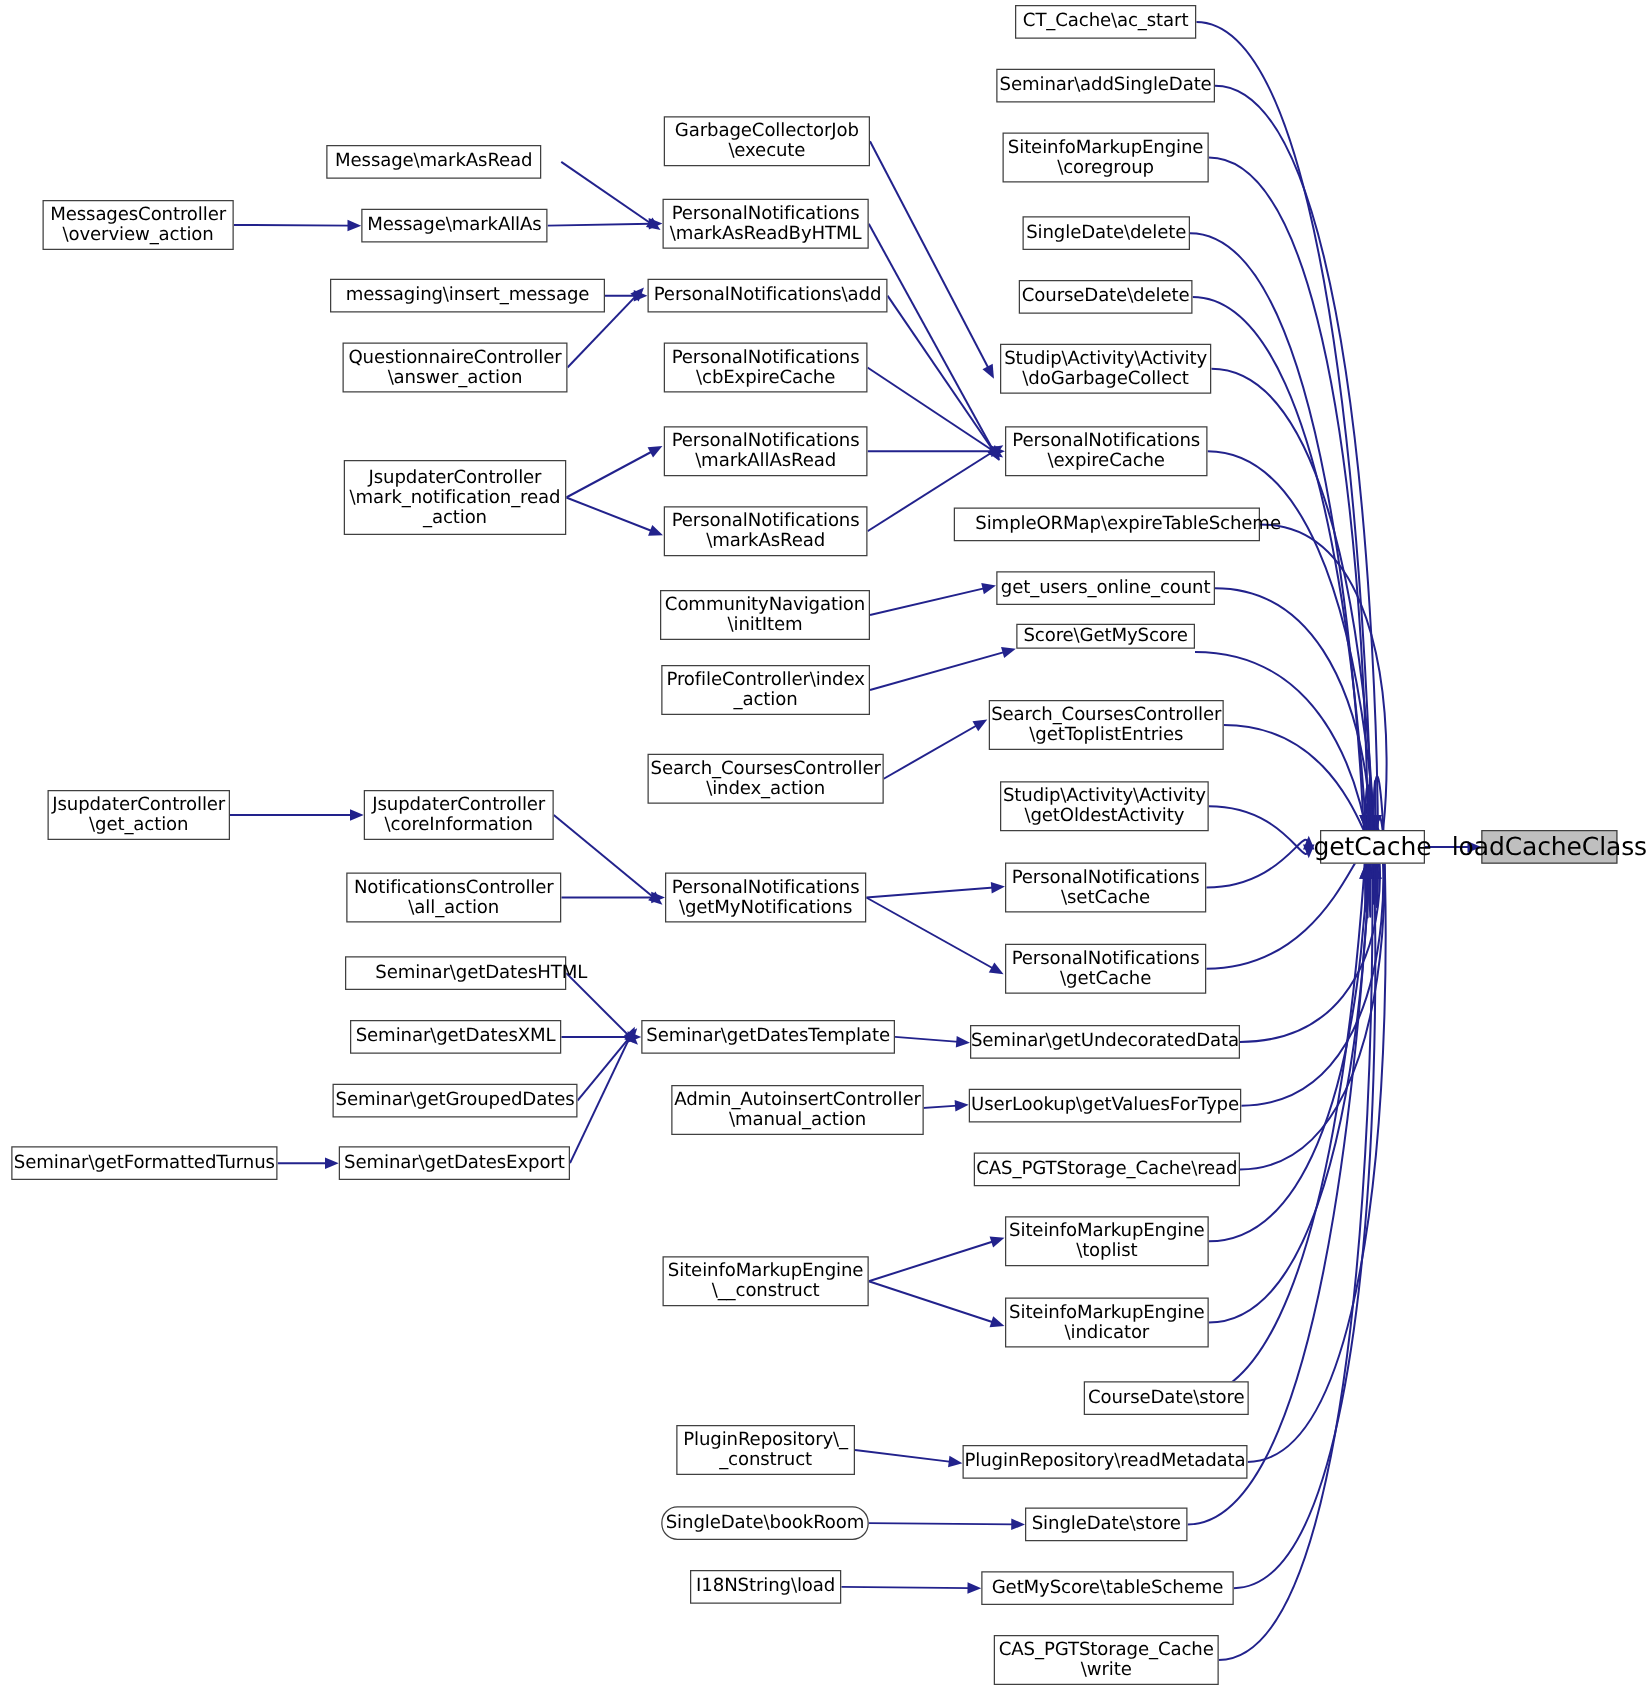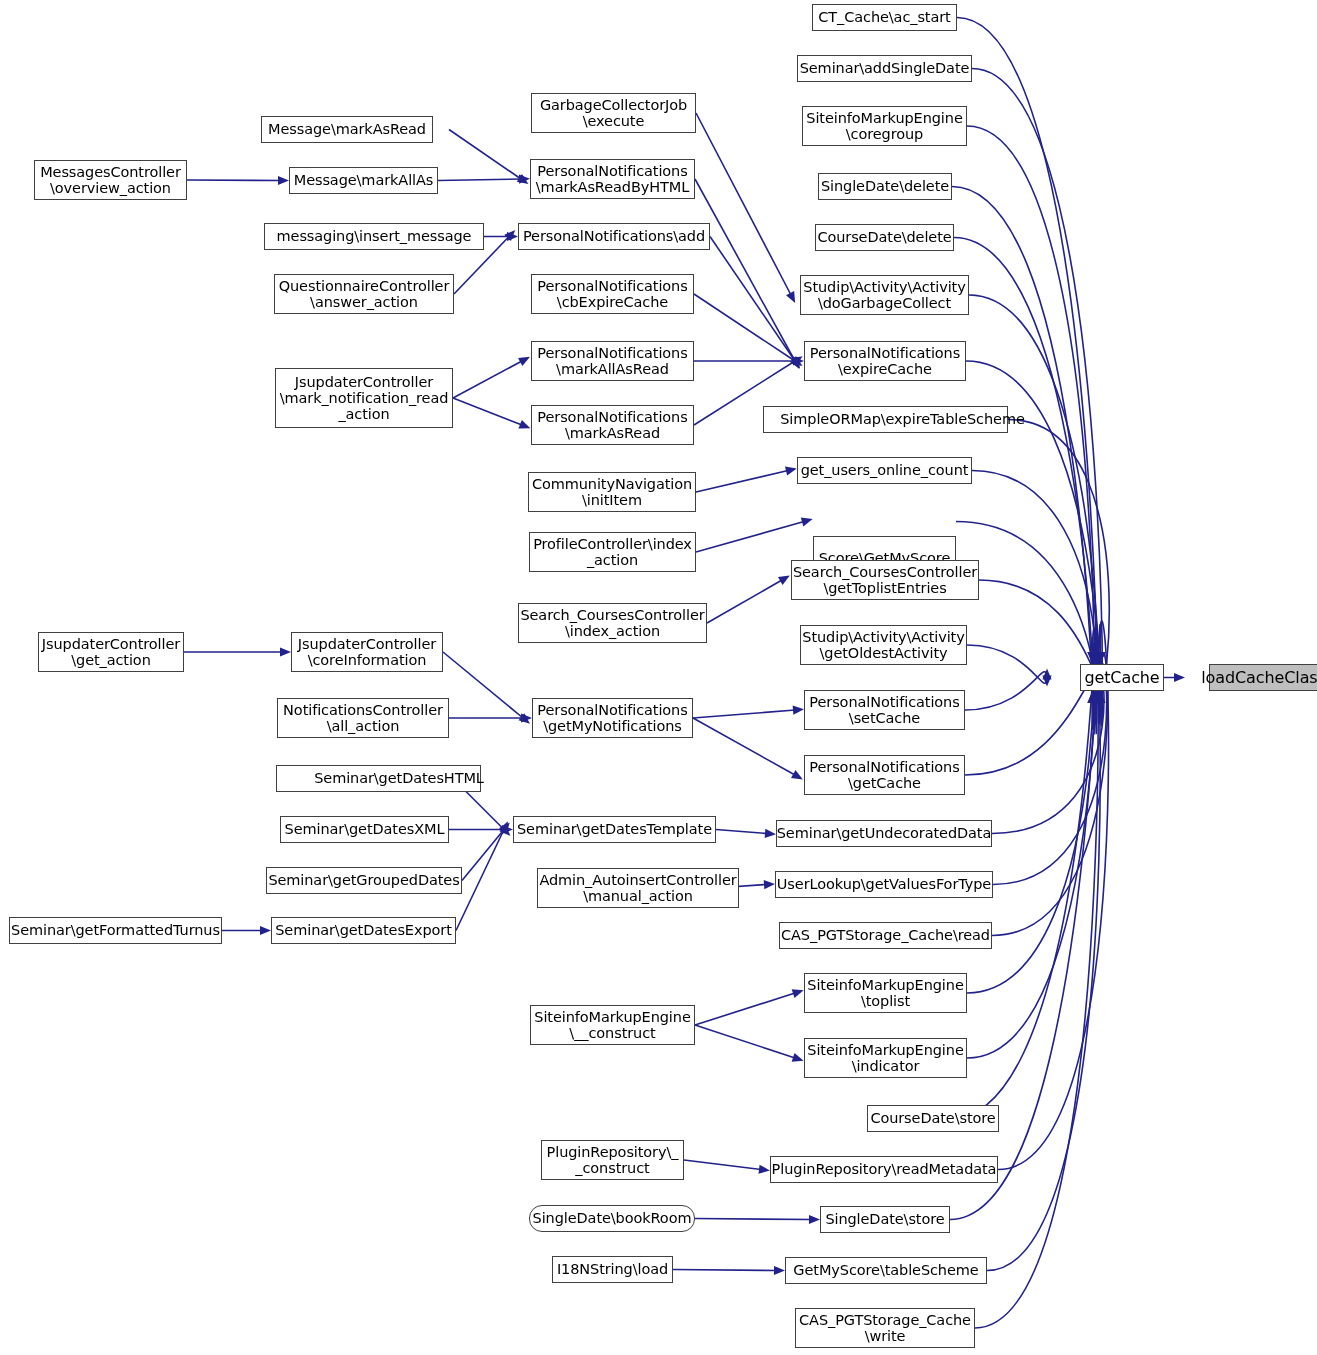--- a/index.html
+++ b/index.html
@@ -4,21 +4,21 @@
 <style>
   html,body{margin:0;padding:0;background:#ffffff;}
   #canvas{position:relative;width:1317px;height:1355px;background:#ffffff;
           font-family:"DejaVu Sans","Liberation Sans",sans-serif;}
   svg#edges{position:absolute;left:0;top:0;width:1317px;height:1355px;overflow:visible;}
   .node{position:absolute;box-sizing:border-box;border:1px solid #404040;
         background:#ffffff;display:flex;align-items:center;justify-content:center;
         text-align:center;color:#000000;font-size:14.5px;line-height:1.12;
         letter-spacing:-0.1px;white-space:pre-line;padding:0 3px;}
   .node.highlight{background:#bfbfbf;}
-  .node.center{font-size:16px;margin-left:24px;}
+  .node.center{font-size:20px;}
 </style>
 </head>
 <body>
 
 <div id="canvas">
   <svg id="edges" viewBox="0 0 1317 1355" preserveAspectRatio="none">
       <path d="M187,180 L280,180.5" stroke="#22228c" stroke-width="1.6" fill="none"></path>
       <polygon points="0,0 -11,-4.6 -11,4.6" fill="#22228c" transform="translate(288.99986992997896,180.548386397473) rotate(0.308038857399862)"></polygon>
       <path d="M449,129.5 L521,179" stroke="#22228c" stroke-width="1.6" fill="none"></path>
       <polygon points="0,0 -11,-4.6 -11,4.6" fill="#22228c" transform="translate(528.4163773177943,184.0987594059836) rotate(34.5085229876684)"></polygon>
@@ -143,21 +143,21 @@
       <div class="node" style="left: 264px; top: 223px; width: 220px; height: 27px;">messaging\insert_message</div>
       <div class="node" style="left: 274px; top: 274px; width: 180px; height: 40px;">QuestionnaireController
 \answer_action</div>
       <div class="node" style="left: 275px; top: 368px; width: 178px; height: 60px;">JsupdaterController
 \mark_notification_read
 _action</div>
       <div class="node" style="left: 38px; top: 632px; width: 146px; height: 40px;">JsupdaterController
 \get_action</div>
       <div class="node" style="left: 277px; top: 698px; width: 172px; height: 40px;">NotificationsController
 \all_action</div>
-      <div class="node" style="left: 276px; top: 765px; width: 205px; height: 27px; padding-left: 44px;">Seminar\getDatesHTML</div>
+      <div class="node" style="left: 276px; top: 765px; width: 177px; height: 27px; padding-left: 44px;">Seminar\getDatesHTML</div>
       <div class="node" style="left: 280px; top: 816px; width: 169px; height: 27px;">Seminar\getDatesXML</div>
       <div class="node" style="left: 266px; top: 867px; width: 196px; height: 27px;">Seminar\getGroupedDates</div>
       <div class="node" style="left: 9px; top: 917px; width: 213px; height: 27px;">Seminar\getFormattedTurnus</div>
       <div class="node" style="left: 271px; top: 917px; width: 185px; height: 27px;">Seminar\getDatesExport</div>
       <div class="node" style="left: 531px; top: 93px; width: 165px; height: 40px;">GarbageCollectorJob
 \execute</div>
       <div class="node" style="left: 530px; top: 159px; width: 165px; height: 40px;">PersonalNotifications
 \markAsReadByHTML</div>
       <div class="node" style="left: 518px; top: 223px; width: 192px; height: 27px;">PersonalNotifications\add</div>
       <div class="node" style="left: 531px; top: 274px; width: 163px; height: 40px;">PersonalNotifications
@@ -190,21 +190,21 @@
       <div class="node" style="left: 802px; top: 106px; width: 165px; height: 40px;">SiteinfoMarkupEngine
 \coregroup</div>
       <div class="node" style="left: 818px; top: 173px; width: 134px; height: 27px;">SingleDate\delete</div>
       <div class="node" style="left: 815px; top: 224px; width: 139px; height: 27px;">CourseDate\delete</div>
       <div class="node" style="left: 800px; top: 275px; width: 169px; height: 40px;">Studip\Activity\Activity
 \doGarbageCollect</div>
       <div class="node" style="left: 804px; top: 341px; width: 162px; height: 40px;">PersonalNotifications
 \expireCache</div>
       <div class="node" style="left: 763px; top: 406px; width: 245px; height: 27px; padding-left: 37px;">SimpleORMap\expireTableScheme</div>
       <div class="node" style="left: 797px; top: 457px; width: 175px; height: 27px;">get_users_online_count</div>
-      <div class="node" style="left: 813px; top: 536px; width: 143px; height: 44px;">Score\GetMyScore</div>
+      <div class="node" style="left: 813px; top: 499px; width: 143px; height: 20px;">Score\GetMyScore</div>
       <div class="node" style="left: 791px; top: 560px; width: 188px; height: 40px;">Search_CoursesController
 \getToplistEntries</div>
       <div class="node" style="left: 800px; top: 625px; width: 167px; height: 40px;">Studip\Activity\Activity
 \getOldestActivity</div>
       <div class="node" style="left: 804px; top: 690px; width: 161px; height: 40px;">PersonalNotifications
 \setCache</div>
       <div class="node" style="left: 804px; top: 755px; width: 161px; height: 40px;">PersonalNotifications
 \getCache</div>
       <div class="node" style="left: 776px; top: 820px; width: 216px; height: 27px;">Seminar\getUndecoratedData</div>
       <div class="node" style="left: 775px; top: 871px; width: 218px; height: 27px;">UserLookup\getValuesForType</div>

